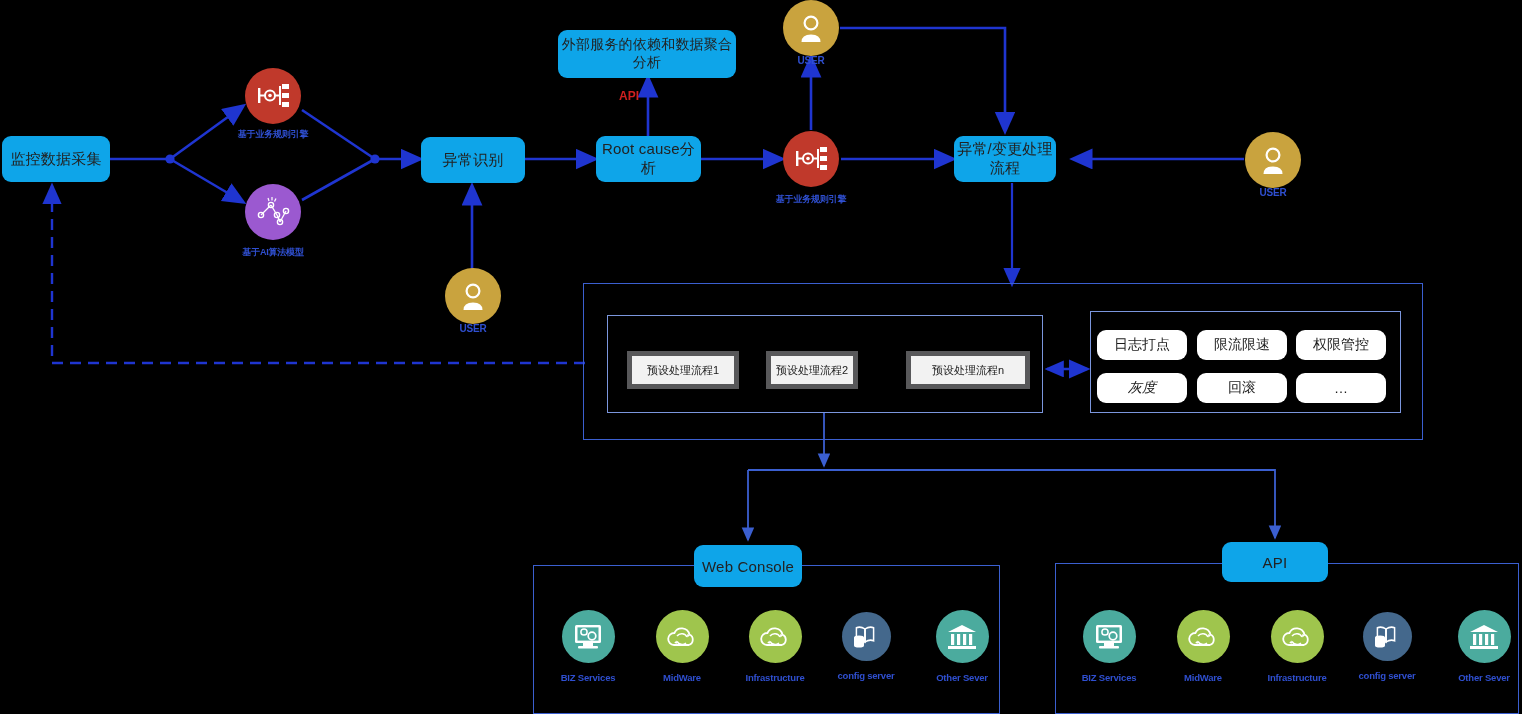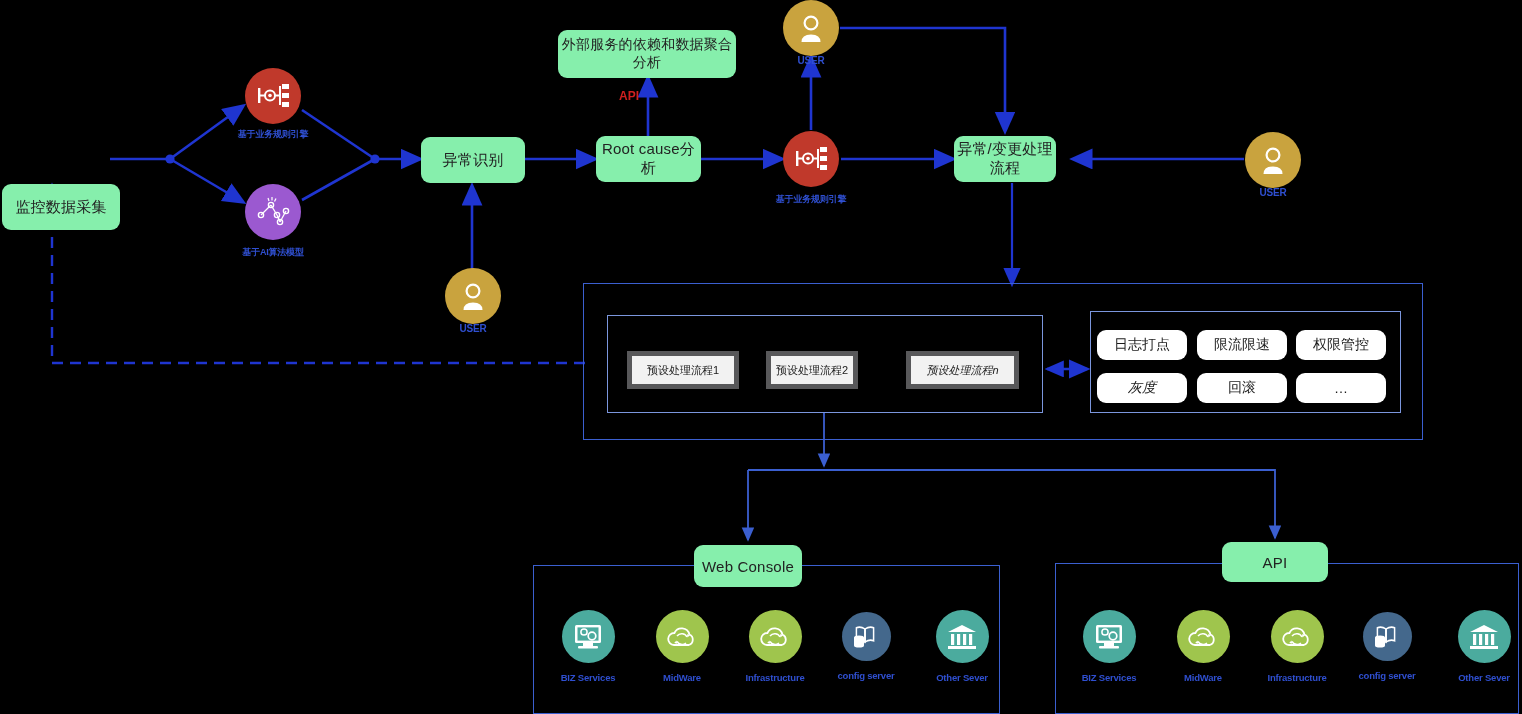--- a/index.html
+++ b/index.html
@@ -3,21 +3,21 @@
 <meta charset="utf-8">
 <style>
   * { box-sizing: border-box; }
   html, body { margin:0; padding:0; background:#000; }
   body { width:1522px; height:714px; overflow:hidden;
          font-family:"Liberation Sans","DejaVu Sans",sans-serif; }
   #stage { position:relative; width:1522px; height:714px; background:#000; }
 
   svg.wires { position:absolute; left:0; top:0; width:1522px; height:714px; overflow:visible; }
 
-  .box { position:absolute; background:#86efac; border-radius:9px;
+  .box { position:absolute; background:#0ea5e9; border-radius:9px;
          display:flex; align-items:center; justify-content:center;
          color:#222; font-size:15px; letter-spacing:0.2px; text-align:center; }
 
   .circ { position:absolute; border-radius:50%;
           display:flex; align-items:center; justify-content:center; }
   .caption { position:absolute; width:180px; text-align:center;
              color:#2f4fd0; font-size:9px; font-weight:bold; letter-spacing:-0.2px; }
   .caption.big { font-size:10px; }
 
   .panel { position:absolute; border:1.6px solid #3b5fd0; }
@@ -86,21 +86,21 @@
 
     <polyline points="585,363 52,363 52,186" fill="none" stroke="#1f35d0" stroke-width="2.4" stroke-dasharray="11,7" marker-end="url(#ah)"></polyline>
 
     <line x1="1047" y1="369" x2="1087" y2="369" stroke="#1f35d0" stroke-width="2.4" marker-end="url(#ah)" marker-start="url(#ahl)"></line>
 
     <line x1="824" y1="412" x2="824" y2="466" stroke="#3b5fd0" stroke-width="1.8" marker-end="url(#ahs)"></line>
     <polyline points="748,470 748,540" fill="none" stroke="#3b5fd0" stroke-width="1.8" marker-end="url(#ahs)"></polyline>
     <polyline points="748,470 1275,470 1275,538" fill="none" stroke="#3b5fd0" stroke-width="1.8" marker-end="url(#ahs)"></polyline>
   </svg>
 
-  <div class="box" style="left:2px; top:136px; width:118px; height:46px;margin-top:48px;">
+  <div class="box" style="left:2px; top:136px; width:108px; height:46px;">
     <span>监控数据采集</span>
   </div>
 
   <div class="circ" style="left:245px; top:68px; width:56px; height:56px; background:#c0392b;">
     <svg width="36" height="30" viewBox="0 0 36 30">
       <rect x="3" y="7" width="2.4" height="15" fill="#fff"></rect>
       <line x1="5" y1="14.5" x2="11" y2="14.5" stroke="#fff" stroke-width="2"></line>
       <circle cx="15" cy="14.5" r="5" fill="none" stroke="#fff" stroke-width="2"></circle>
       <circle cx="15" cy="14.5" r="1.8" fill="#fff"></circle>
       <line x1="20" y1="14.5" x2="25" y2="14.5" stroke="#fff" stroke-width="2"></line>
@@ -189,21 +189,21 @@
   <div class="panel" style="left:583px; top:283px; width:840px; height:157px;"></div>
 
   <div class="subpanel" style="left:607px; top:315px; width:436px; height:98px;"></div>
 
   <div class="preset" style="left:627px; top:351px; width:112px; height:38px;">
     <span>预设处理流程1</span>
   </div>
   <div class="preset" style="left:766px; top:351px; width:92px; height:38px;">
     <span>预设处理流程2</span>
   </div>
-  <div class="preset" style="left:906px; top:351px; width:113px; height:38px;font-style:italic;">
+  <div class="preset" style="left:906px; top:351px; width:124px; height:38px;">
     <span>预设处理流程n</span>
   </div>
 
   <div class="subpanel" style="left:1090px; top:311px; width:311px; height:102px;"></div>
 
   <div class="pill" style="left:1097px; top:330px; width:90px; height:30px;">
     <span>日志打点</span>
   </div>
   <div class="pill" style="left:1197px; top:330px; width:90px; height:30px;">
     <span>限流限速</span>

